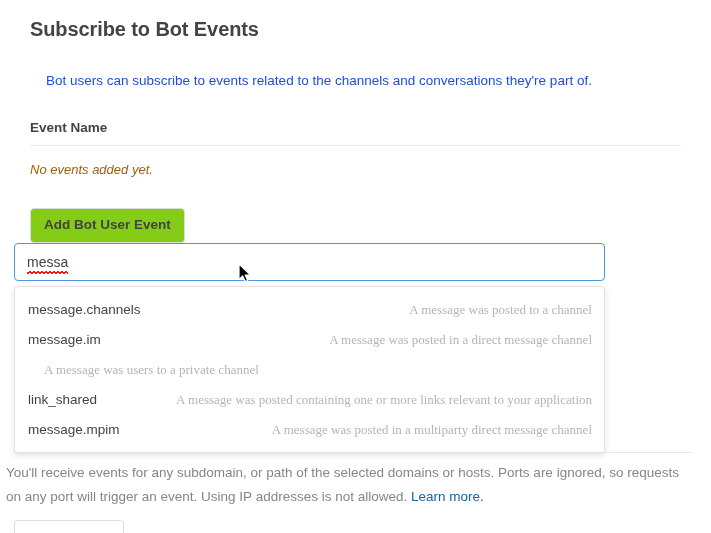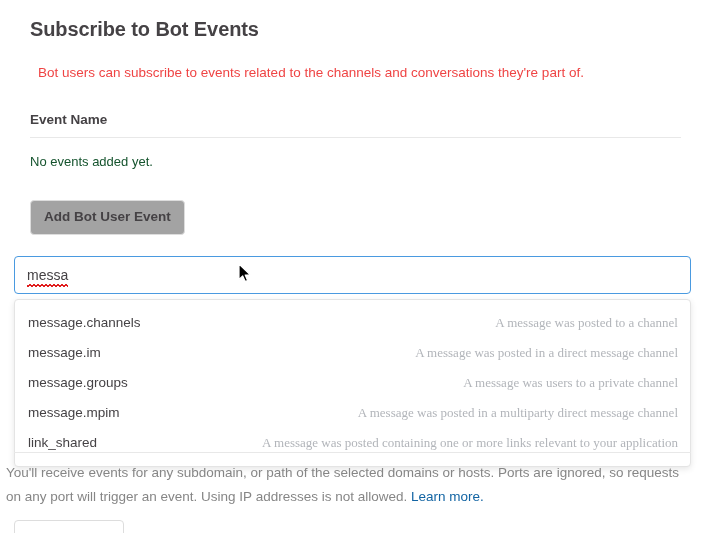--- a/index.html
+++ b/index.html
@@ -30,22 +30,22 @@
     font-size: 20px;
     font-weight: bold;
     color: #454245;
     letter-spacing: -0.1px;
     margin: 0;
     padding-top: 17px;
     line-height: 24px;
   }
   .page-desc {
     font-size: 13.5px;
-    color: #ef4444;
-    margin: 8px;
+    color: #1d4ed8;
+    margin: 16px;
     padding-top: 15px;
     line-height: 18px;
   }
 
   
   .events-table {
     margin-top: 30px;
     width: 100%;
   }
   .table-head {
@@ -58,47 +58,48 @@
     font-size: 13.5px;
     font-weight: bold;
     color: #454245;
     line-height: 16px;
   }
   .th-event-name { width: 406px; }
   .th-description { flex: 1; }
 
   .empty-row {
     font-size: 13px;
-    color: #14532d;
+    font-style: italic;
+    color: #a16207;
     padding-top: 16px;
     line-height: 16px;
   }
 
   
   .btn-outline {
     margin-top: 30px;
     display: inline-block;
-    background: #a3a3a3;
+    background: #84cc16;
     border: 1px solid #dddddd;
     border-radius: 4px;
     padding: 8px 13px 9px 13px;
     font-family: inherit;
     font-size: 13.5px;
     font-weight: bold;
     color: #454245;
     line-height: 16px;
     cursor: pointer;
   }
 
   
   .combo-wrap {
     position: absolute;
     left: 14px;
-    top: 256px;
-    width: 677px;
+    top: 243px;
+    width: 591px;
   }
   .combo-input {
     box-sizing: border-box;
     width: 100%;
     height: 38px;
     border: 1px solid #4a9ae0;
     border-radius: 4px;
     background: #ffffff;
     padding: 0 12px;
     font-family: inherit;
@@ -246,32 +247,31 @@
         <span class="opt-name">message.channels</span>
         <span class="opt-desc">A message was posted to a channel</span>
       </div>
 
       <div class="combo-option">
         <span class="opt-name">message.im</span>
         <span class="opt-desc">A message was posted in a direct message channel</span>
       </div>
 
       <div class="combo-option">
-        <span class="opt-name">message.groups</span>
         <span class="opt-desc">A message was users to a private channel</span>
+      </div>
+
+      <div class="combo-option">
+        <span class="opt-name">link_shared</span>
+        <span class="opt-desc">A message was posted containing one or more links relevant to your application</span>
       </div>
 
       <div class="combo-option">
         <span class="opt-name">message.mpim</span>
         <span class="opt-desc">A message was posted in a multiparty direct message channel</span>
-      </div>
-
-      <div class="combo-option">
-        <span class="opt-name">link_shared</span>
-        <span class="opt-desc">A message was posted containing one or more links relevant to your application</span>
       </div>
 
     </div>
   </div>
 
   <div class="bottom-divider"></div>
 
   <div class="helper-text">
     <span>You'll receive events for any subdomain, or path of the selected domains or hosts. Ports are ignored, so requests on any port will trigger an event. Using IP addresses is not allowed. </span><a class="helper-link" href="#">Learn more.</a>
   </div>

